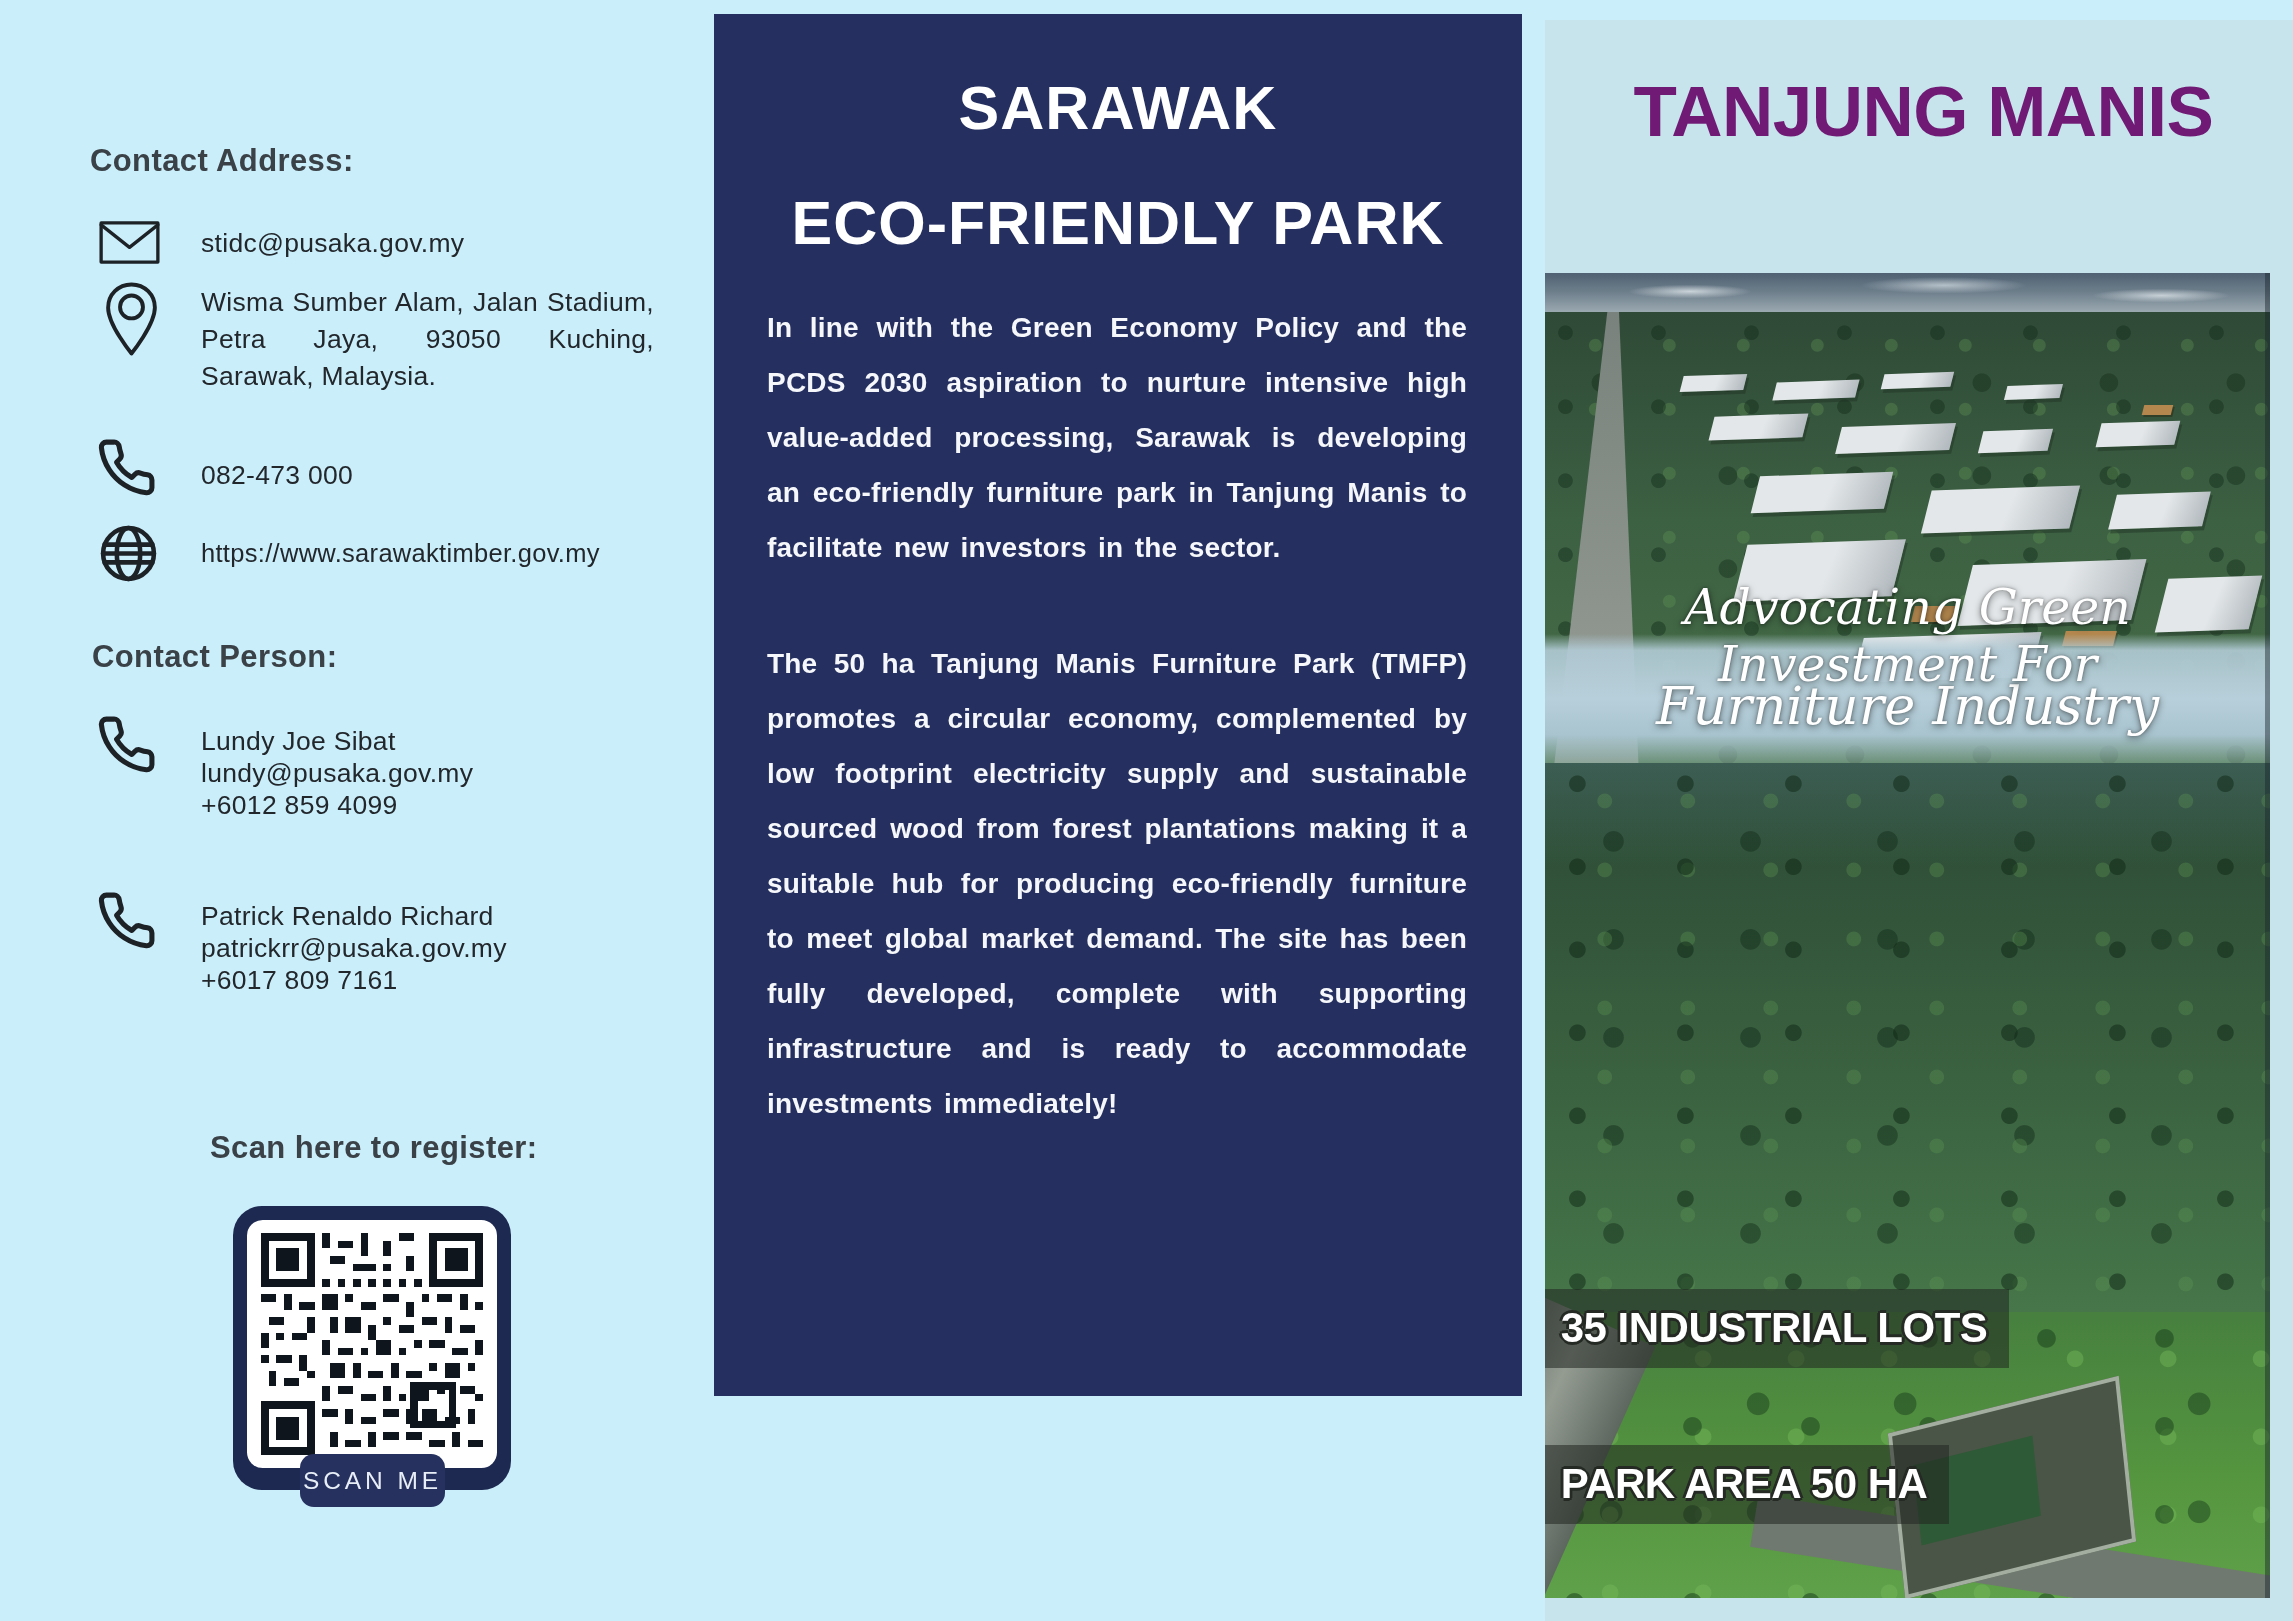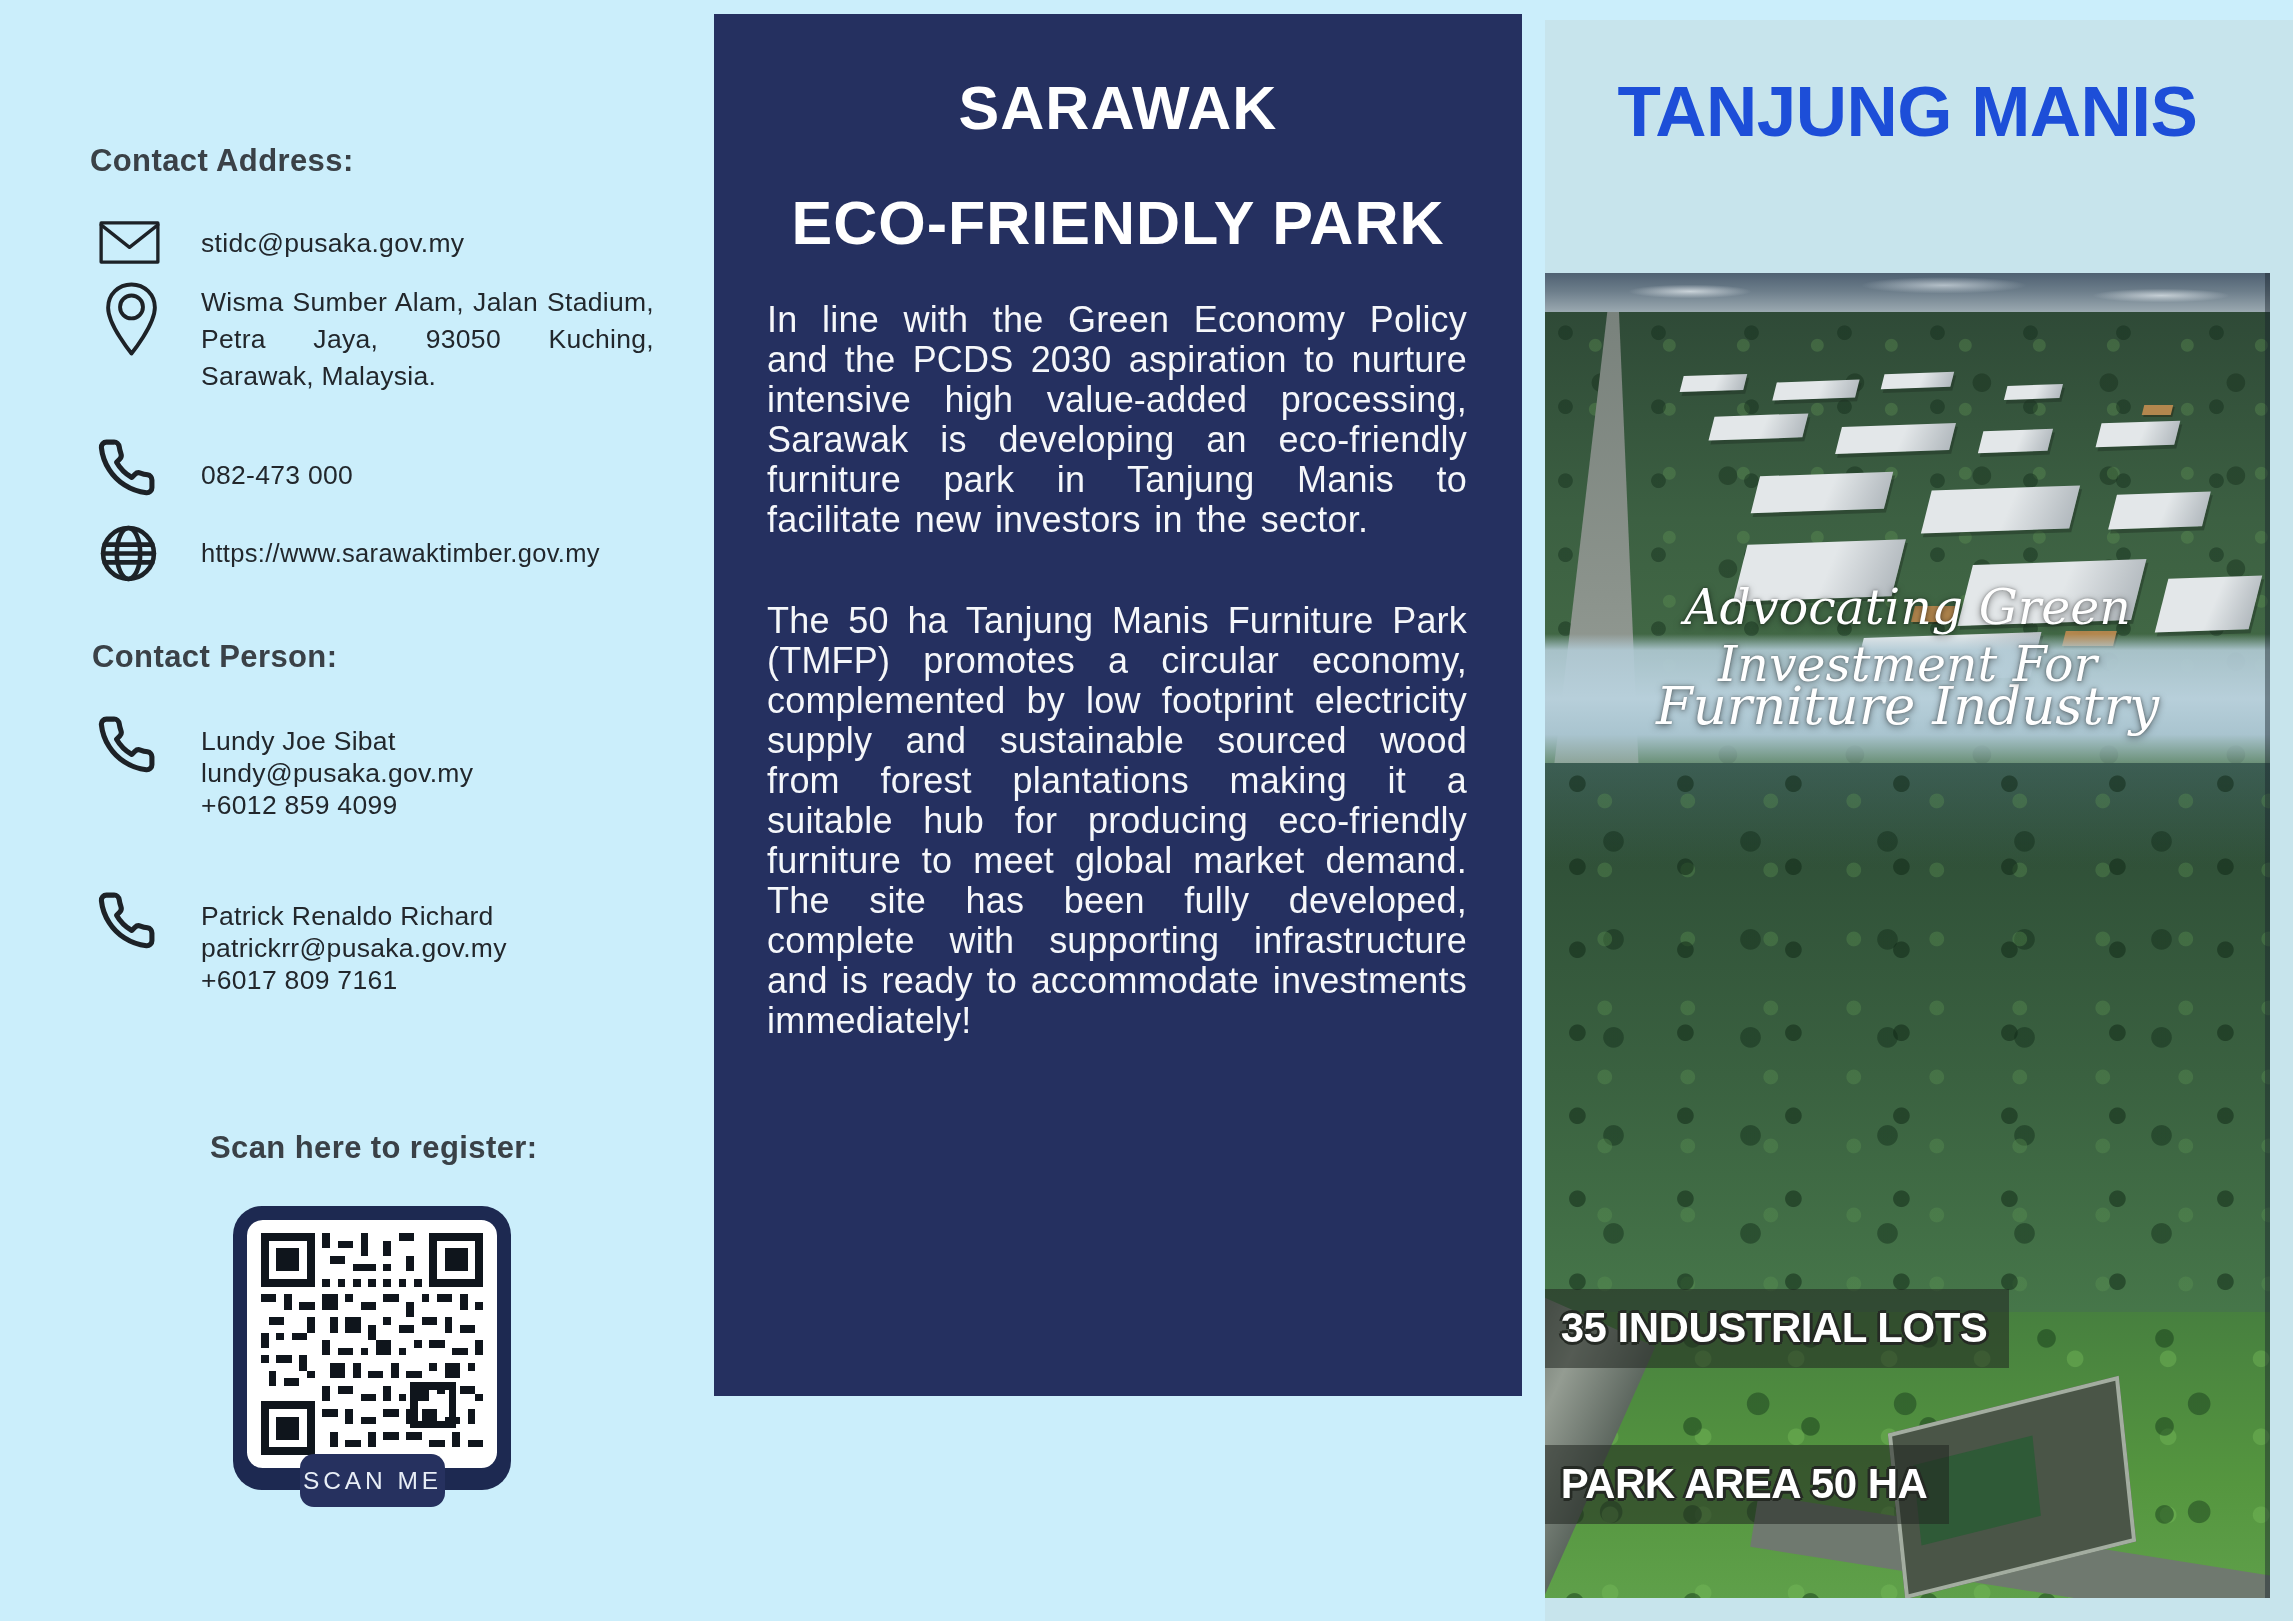--- a/index.html
+++ b/index.html
@@ -24,27 +24,27 @@
   .scanme{position:absolute;left:67px;top:248px;width:145px;height:53px;background:#26315f;
           border-radius:14px;display:flex;align-items:center;justify-content:center;
           color:#e8eef6;font-size:24.5px;letter-spacing:3.9px;}
 
   
   .navy{position:absolute;left:714px;top:13.7px;width:808px;height:1382px;background:#253060;}
   .navy-title{position:absolute;left:0;right:0;text-align:center;color:#ffffff;
               font-size:61px;font-weight:bold;letter-spacing:1px;line-height:1;}
   .nt1{top:64px;} .nt2{top:179px;}
   .navy-body{position:absolute;top:286px;left:53px;right:55px;color:#f5f7fa;}
-  .navy-body p{margin:0 0 61px 0;font-size:36px;font-weight:normal;line-height:40px;
+  .navy-body p{margin:0 0 61px 0;font-size:28px;font-weight:bold;line-height:55px;
                text-align:justify;word-spacing:3.4px;letter-spacing:0.2px;}
 
   
   .rp{position:absolute;left:1545px;top:19.6px;width:749px;height:1602px;background:#c7e4ec;}
-  .rp-title{position:absolute;width:725px;text-align:center;color:#1d4ed8;
-            font-size:71px;font-weight:bold;letter-spacing:-0.5px;line-height:1;}
+  .rp-title{position:absolute;width:725px;text-align:center;color:#701a75;
+            font-size:71px;font-weight:bold;letter-spacing:-0.5px;line-height:1;padding-left:16px;}
   .rt1{top:56px;} .rt2{top:136px;}
 
   
   .photo{position:absolute;left:0;top:253px;width:725px;height:1325px;overflow:hidden;background:#3a5c41;}
   .photo::after{content:"";position:absolute;right:0;top:0;width:4.9px;height:100%;background:rgba(25,35,45,.45);}
   .ph-sky{position:absolute;left:0;top:0;width:725px;height:41px;
      background:linear-gradient(180deg,#4f6172 0%,#6d7e8b 45%,#9fadb4 100%);}
   .ph-sky::before{content:"";position:absolute;inset:0;background:
      radial-gradient(ellipse 88px 9.8px at 20% 45%,rgba(225,232,236,.8),transparent 70%),
      radial-gradient(ellipse 118px 11.8px at 55% 30%,rgba(215,224,230,.7),transparent 70%),

